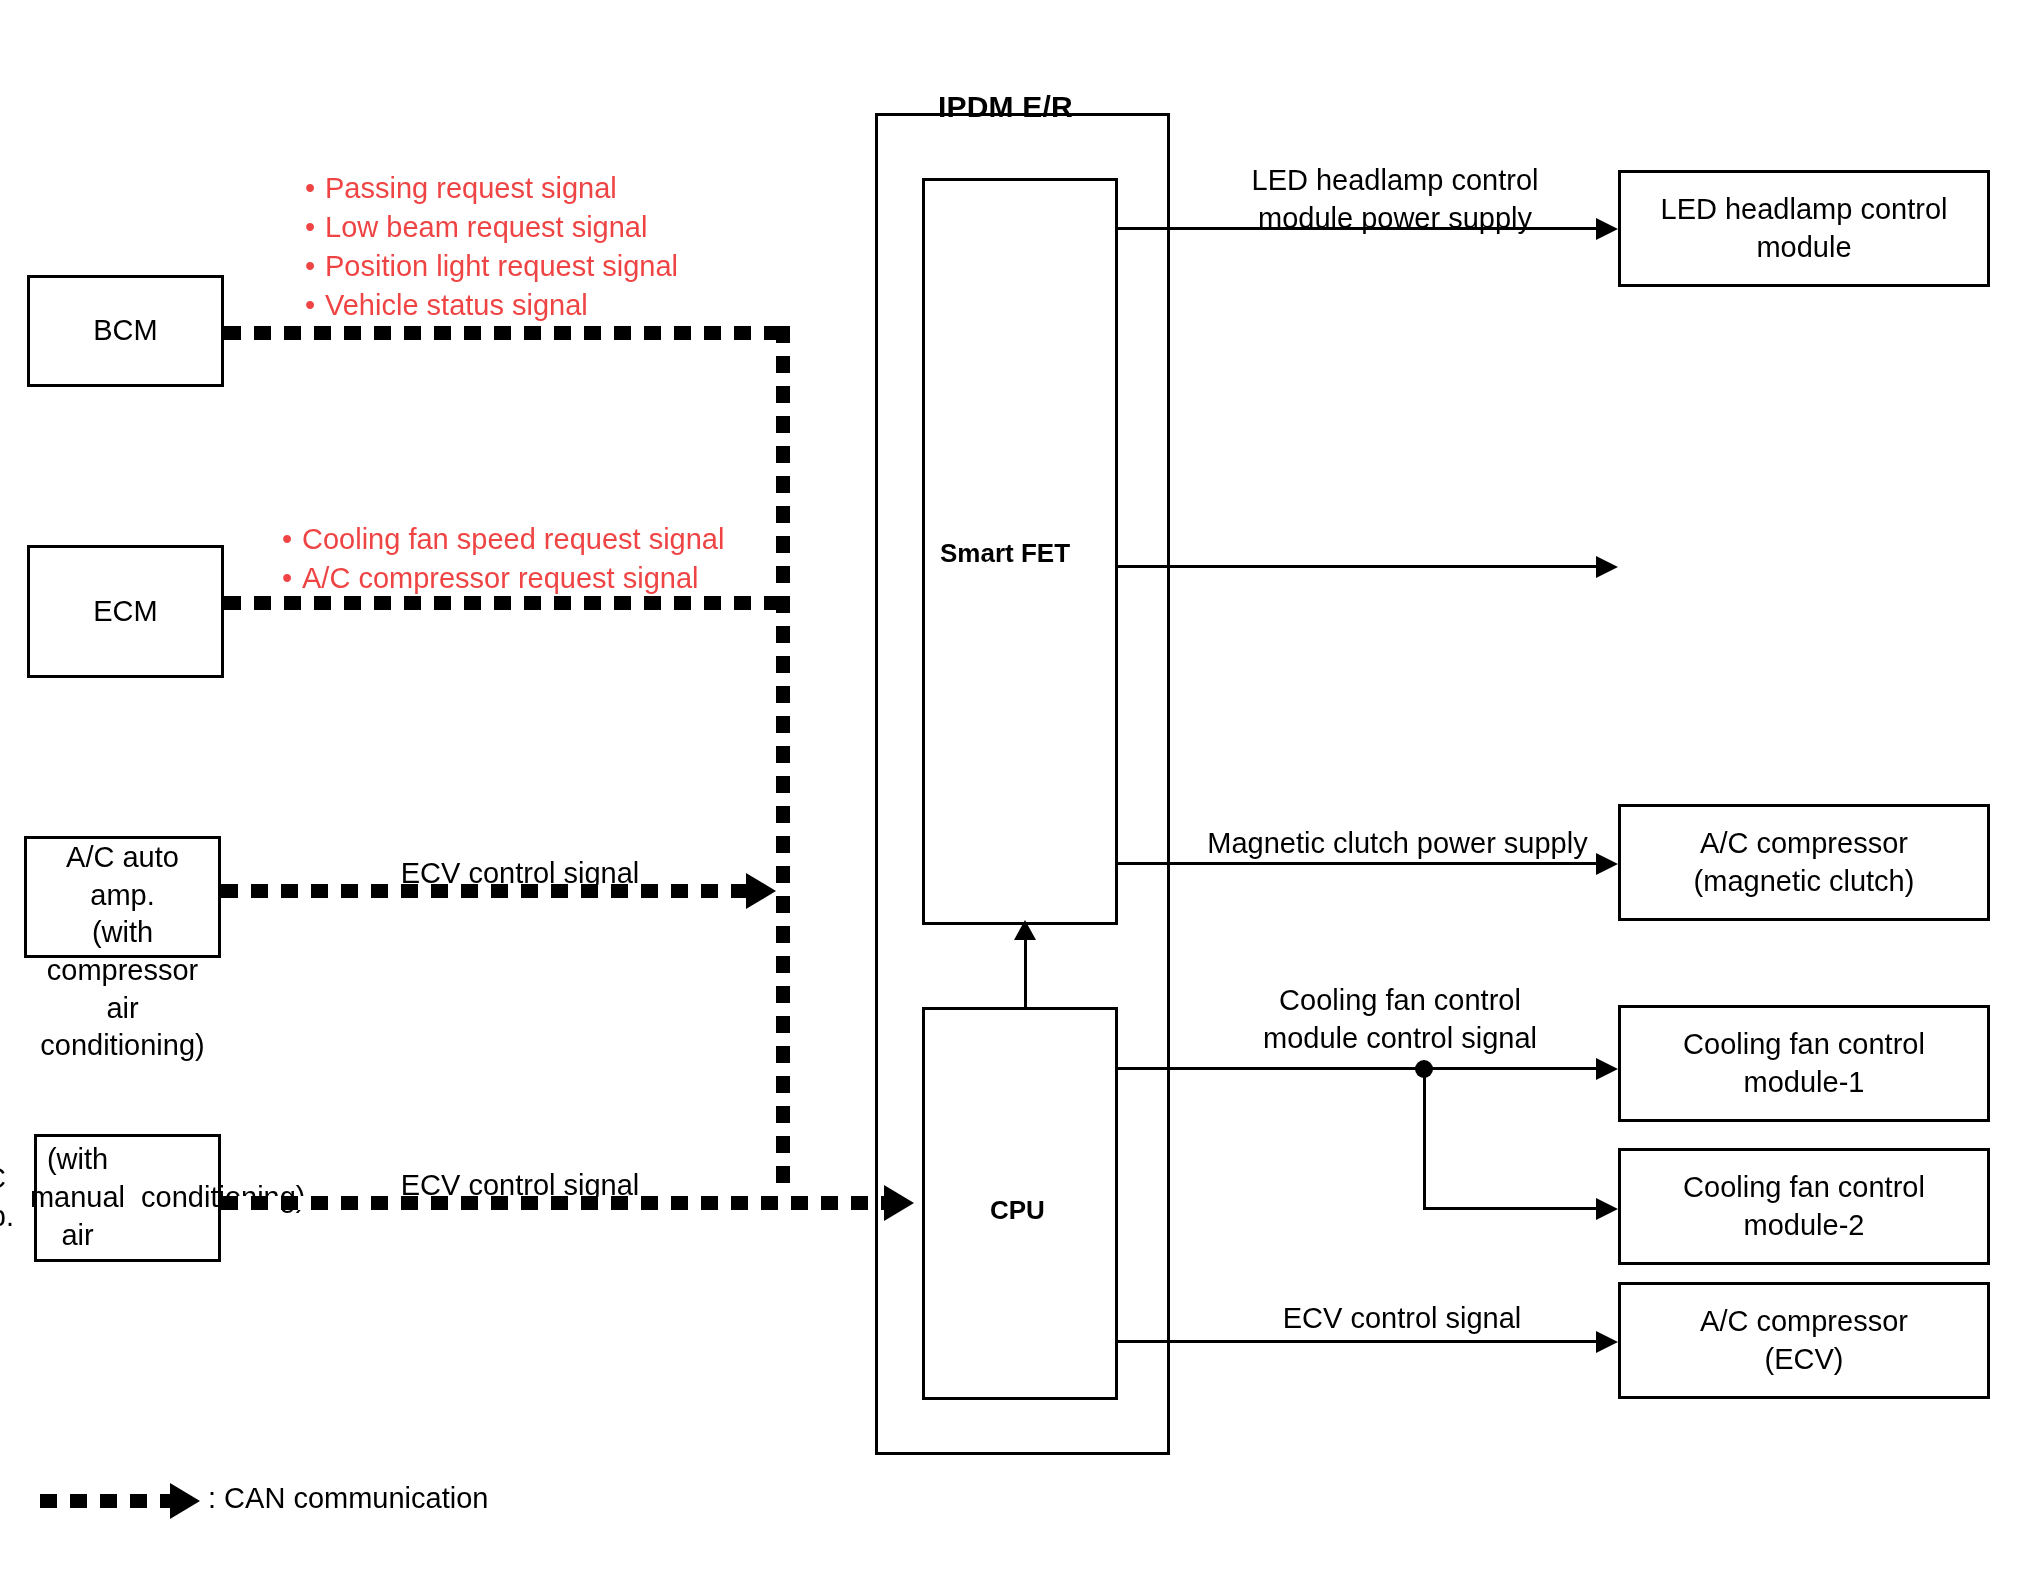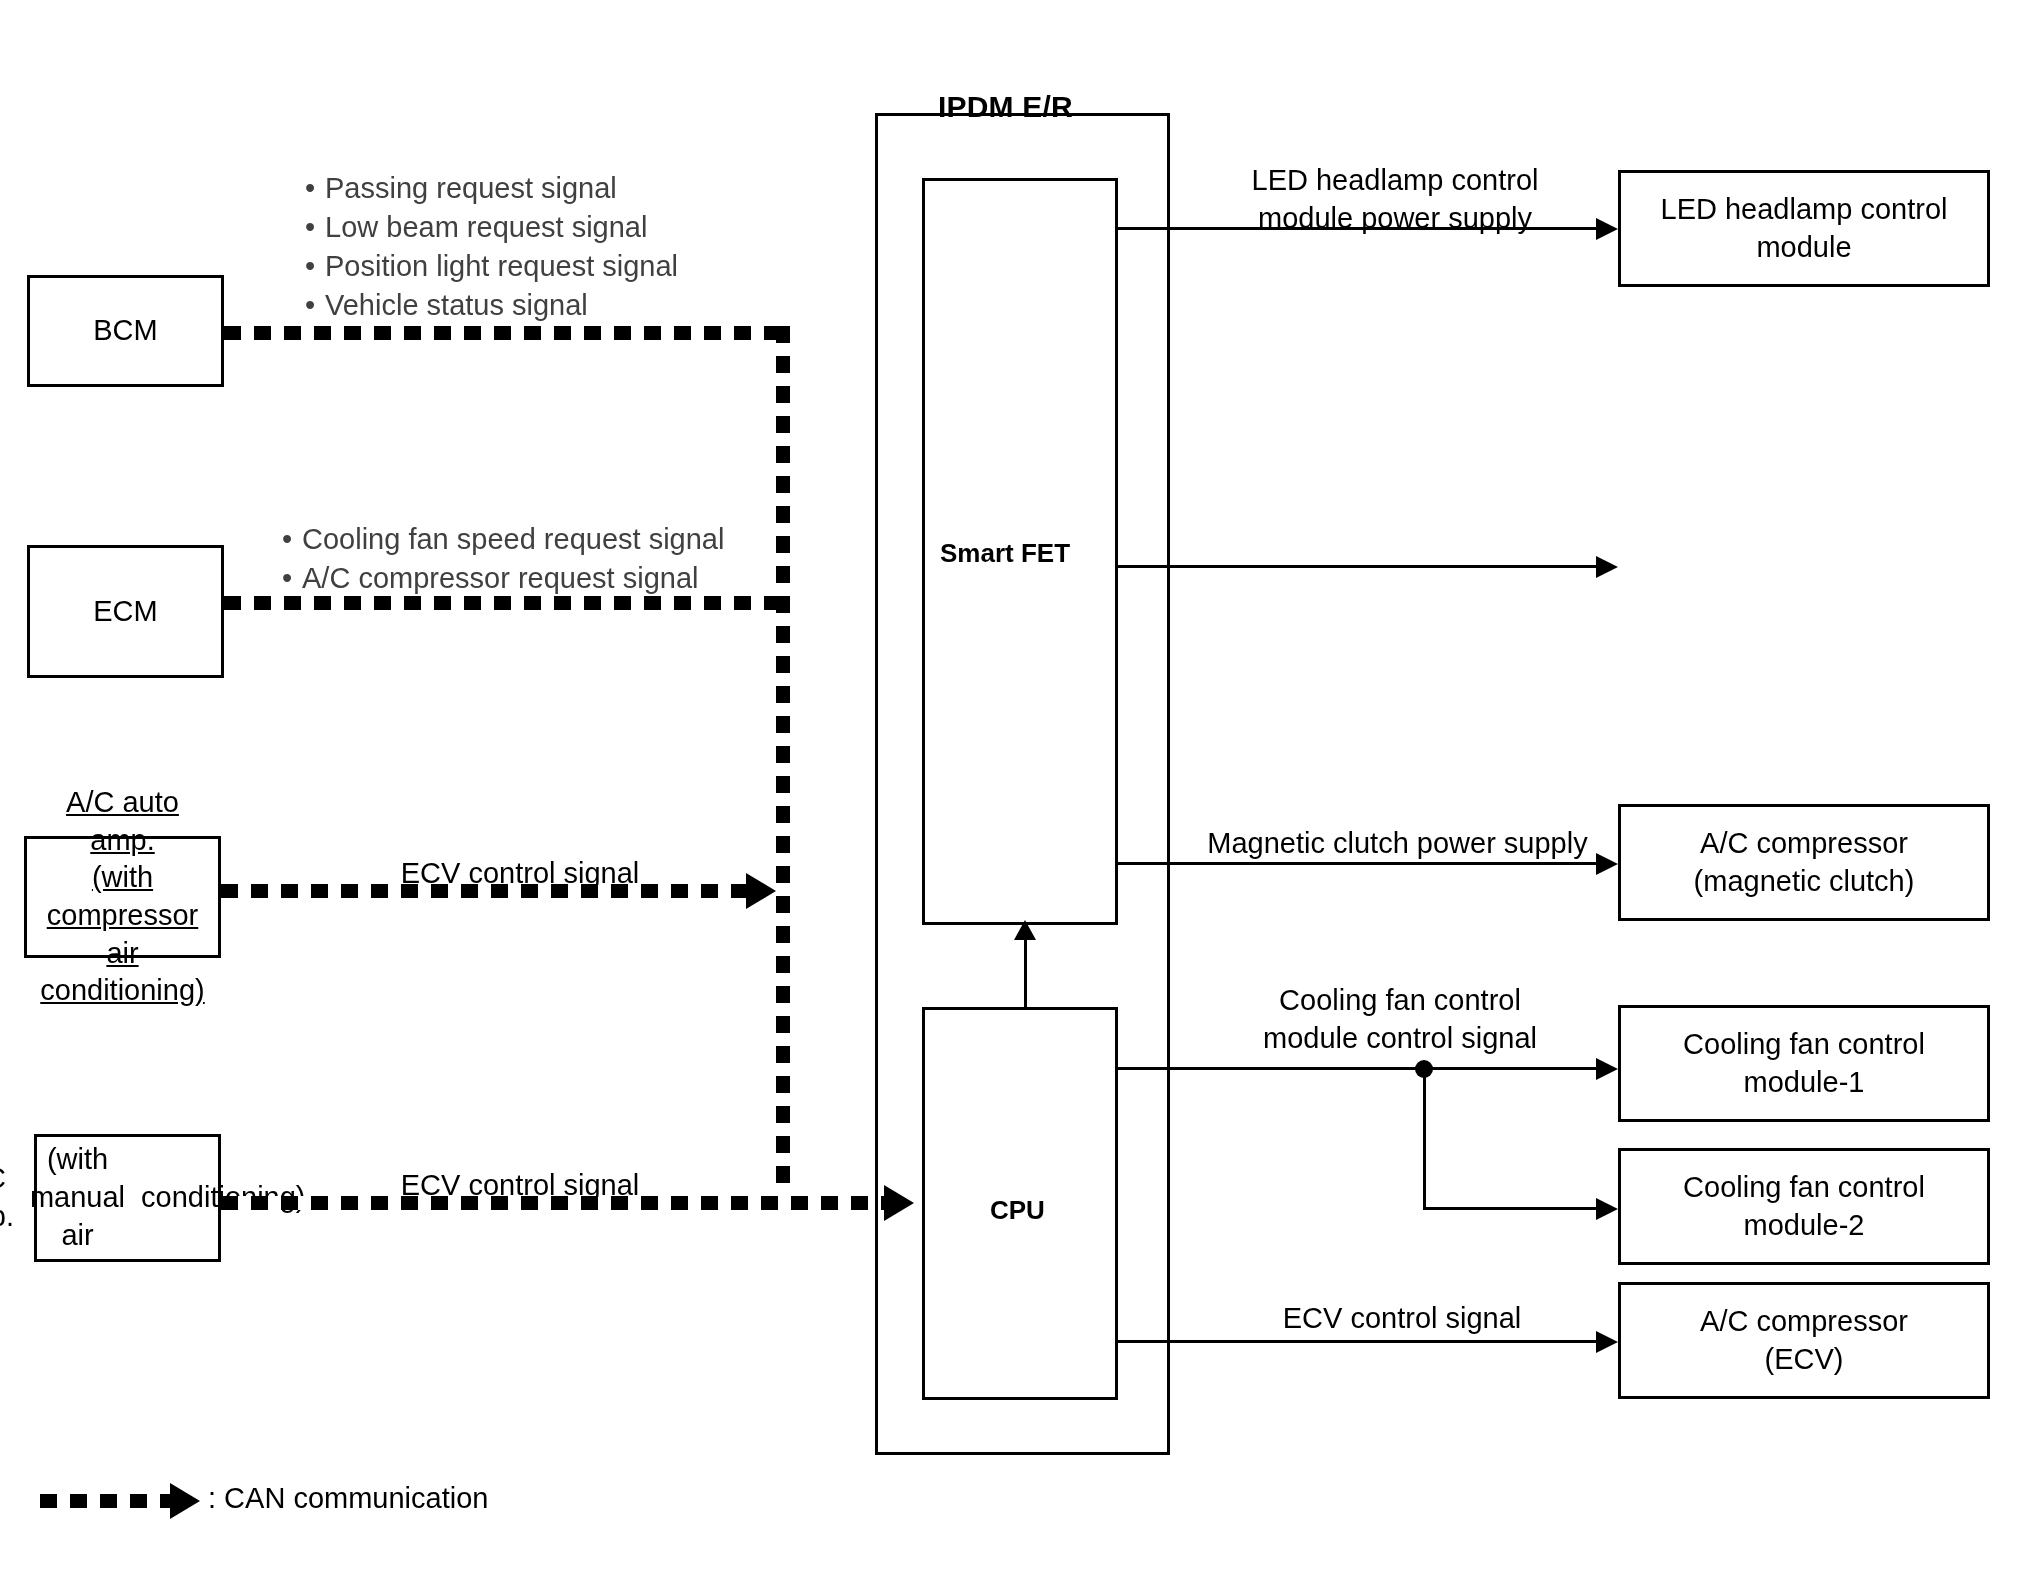--- a/index.html
+++ b/index.html
@@ -11,21 +11,21 @@
        display:flex;align-items:center;justify-content:center;text-align:center;
        font-size:29px;line-height:1.30;box-sizing:border-box;}
   .box span{display:block;padding:0 8px;}
 
   .framebox{position:absolute;border:3px solid #000;background:transparent;box-sizing:border-box;}
 
   .label{position:absolute;font-size:29px;line-height:1.30;text-align:center;
          white-space:nowrap;color:#000;}
   .label.multi{white-space:normal;}
 
-  .bullets{position:absolute;font-size:29px;line-height:1.34;color:#404040;}
+  .bullets{position:absolute;font-size:29px;line-height:1.34;color:#ef4444;}
   .bullets div{white-space:nowrap;}
   .bullets div::before{content:"\2022";display:inline-block;width:20px;}
 
   .title{position:absolute;font-size:30px;font-weight:bold;letter-spacing:.2px;}
 
   .inner-label{position:absolute;font-size:26px;font-weight:bold;}
 
   
   .hline{position:absolute;height:3px;background:#000;}
   .vline{position:absolute;width:3px;background:#000;}
@@ -60,21 +60,21 @@
 <div id="stage">
 
   <div class="box" style="left:27px;top:275px;width:197px;height:112px;">
     <span>BCM</span>
   </div>
 
   <div class="box" style="left:27px;top:545px;width:197px;height:133px;">
     <span>ECM</span>
   </div>
 
-  <div class="box" style="left:24px;top:836px;width:197px;height:122px;flex-direction:column;justify-content:center;text-decoration:underline;">
+  <div class="box" style="left:24px;top:836px;width:197px;height:122px;flex-direction:column;justify-content:space-between;">
     <span>A/C auto amp.</span>
     <span>(with compressor</span>
     <span>air conditioning)</span>
   </div>
 
   <div class="box" style="left:34px;top:1134px;width:187px;height:128px;flex-direction:row;justify-content:center;">
     <span>A/C amp.</span>
     <span>(with manual air</span>
     <span>conditioning)</span>
   </div>

